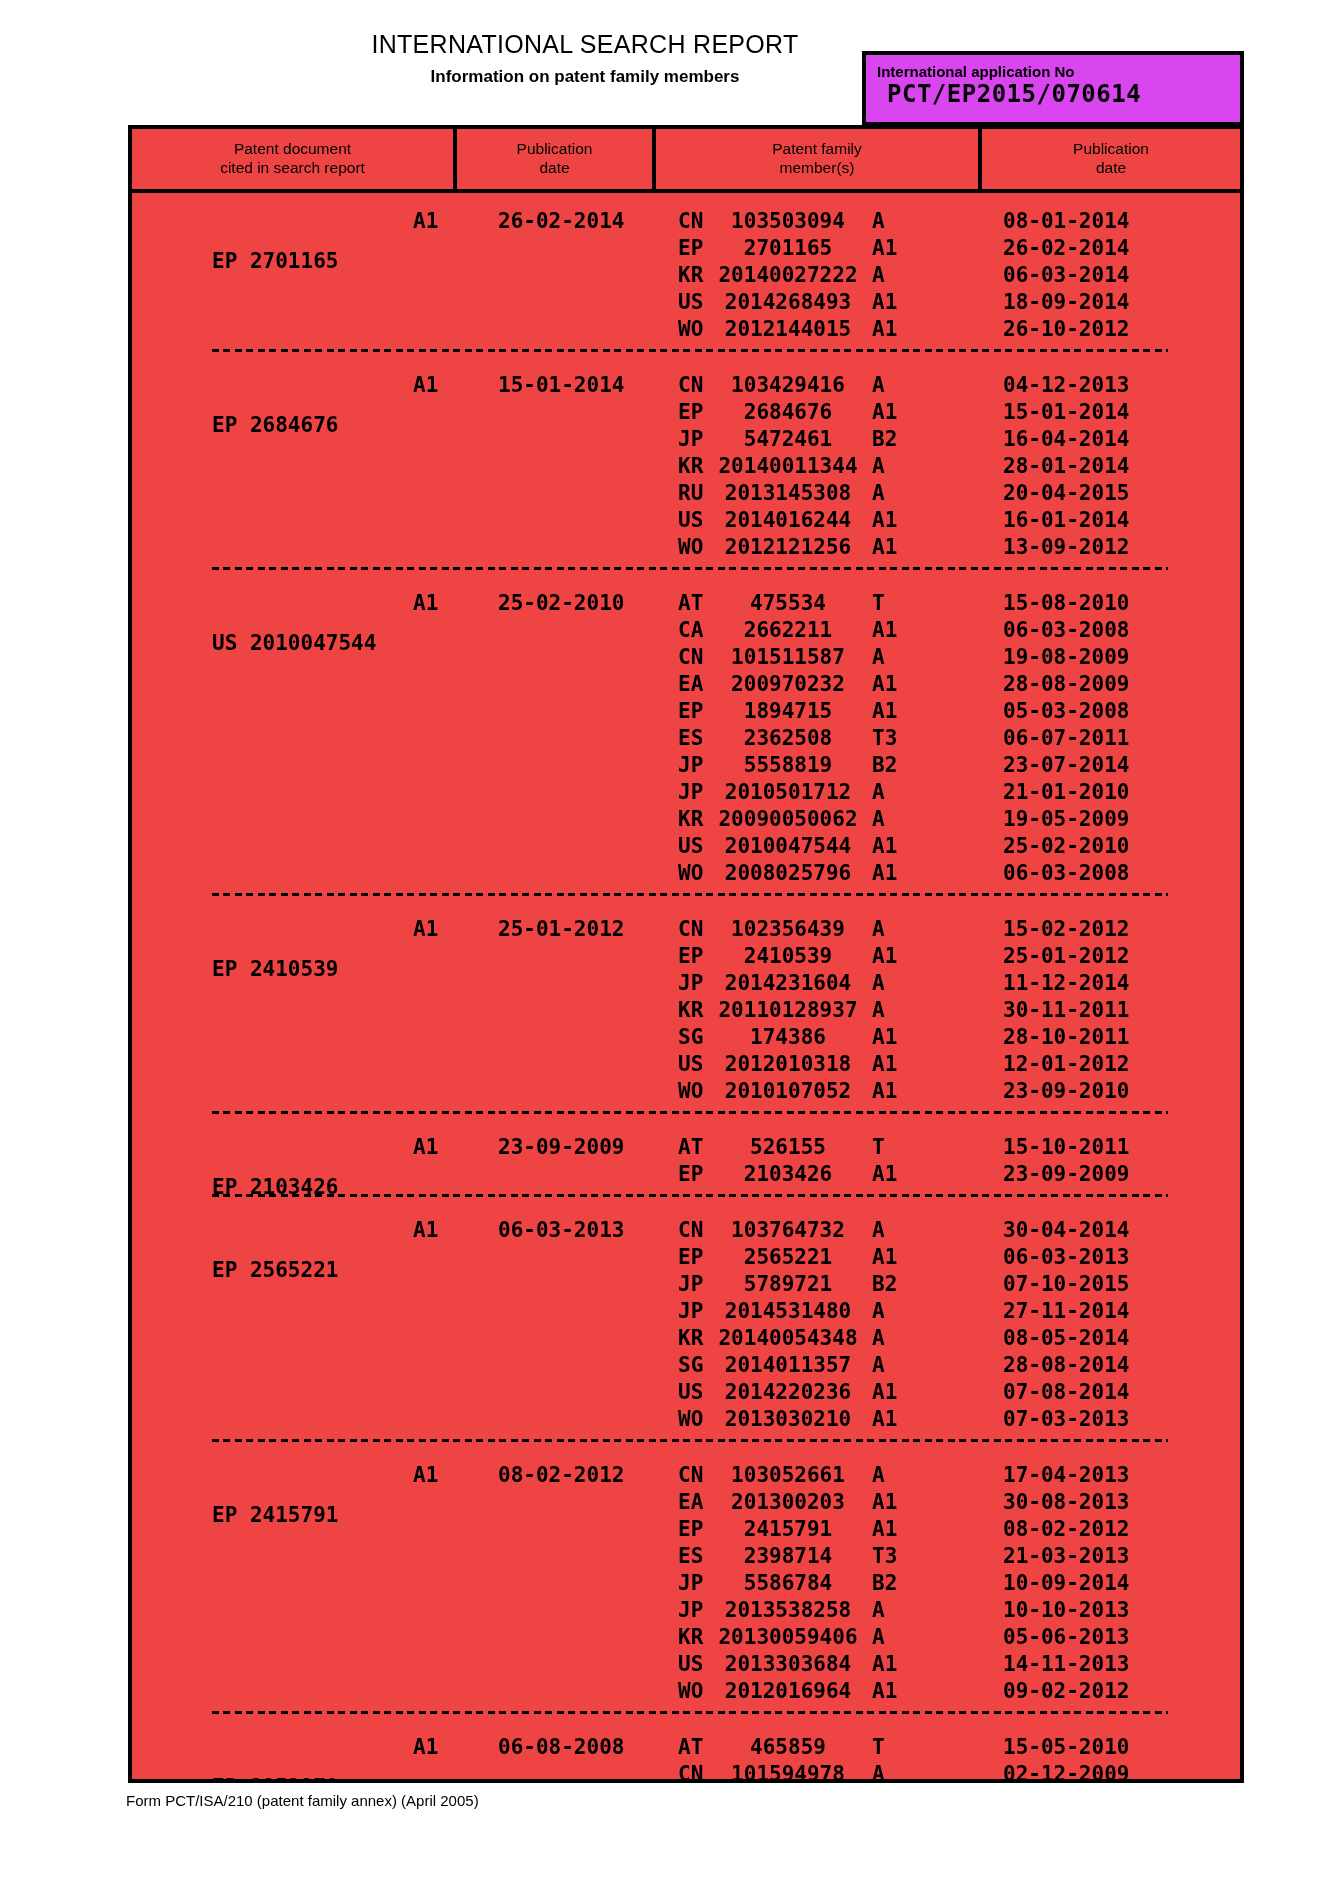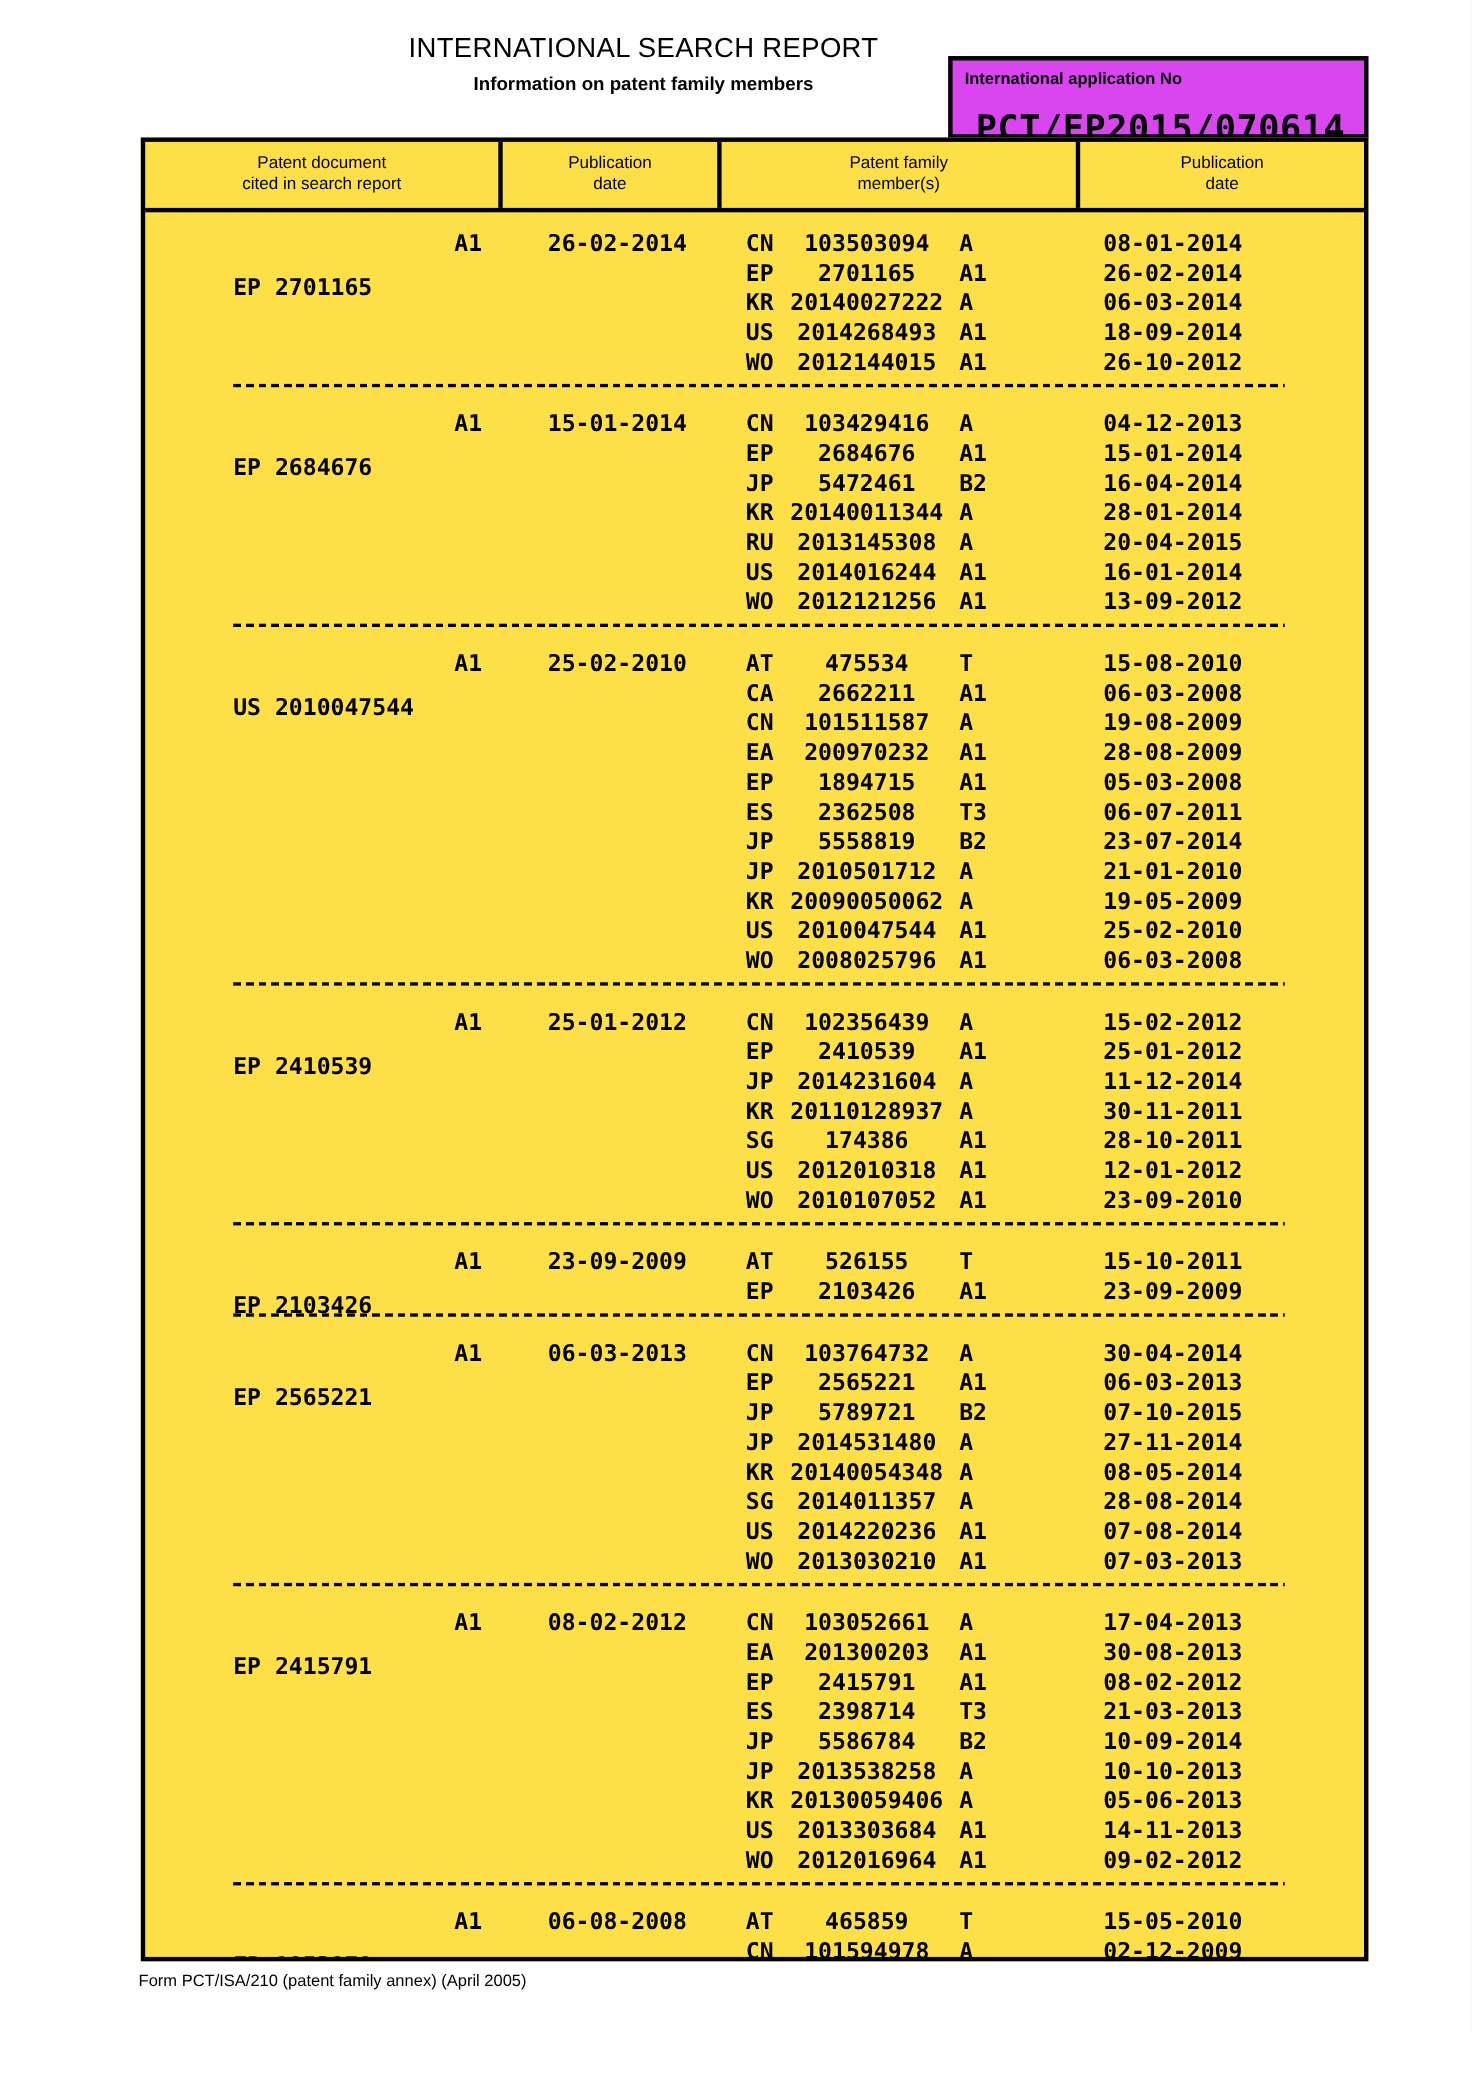--- a/index.html
+++ b/index.html
@@ -16,26 +16,26 @@
   .report-subtitle {
     position:absolute; top:67px; left:130px; width:910px;
     text-align:center; font-size:17px; font-weight:bold;
   }
   .app-box {
     position:absolute; left:862px; top:51px; width:382px; height:75px;
     border:4px solid #000; box-sizing:border-box; background:#d946ef;
   }
   .app-label { margin:8px 0 0 11px; font-size:15px; font-weight:bold; }
   .app-number {
-    margin:17px 0 0 21px; font-family:"DejaVu Sans Mono", monospace;
-    font-size:32px; font-weight:bold; letter-spacing:.5px;
+    margin:0 0 0 21px; font-family:"DejaVu Sans Mono", monospace;
+    font-size:24px; font-weight:bold; letter-spacing:.5px;
   }
   .ptable {
     position:absolute; left:128px; top:125px; width:1116px; height:1658px;
-    border:4px solid #000; box-sizing:border-box; background:#fde047;
+    border:4px solid #000; box-sizing:border-box; background:#ef4444;
   }
   .thead { display:flex; height:64px; border-bottom:4px solid #000; box-sizing:border-box; }
   .th { box-sizing:border-box; padding-top:10px; text-align:center; font-size:15.5px; line-height:19px; }
   .th1 { width:325px; border-right:4px solid #000; }
   .th2 { width:199px; border-right:4px solid #000; }
   .th3 { width:326px; border-right:4px solid #000; }
   .th4 { flex:1; }
   .tbody {
     box-sizing:border-box; height:1586px; overflow:hidden; padding-top:15px;
     font-family:"DejaVu Sans Mono", monospace; font-size:21px;

